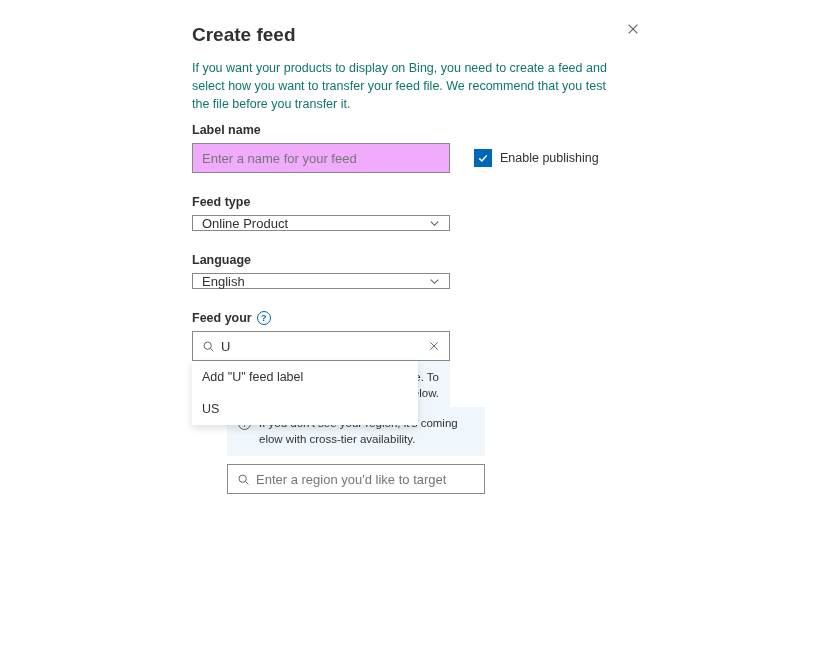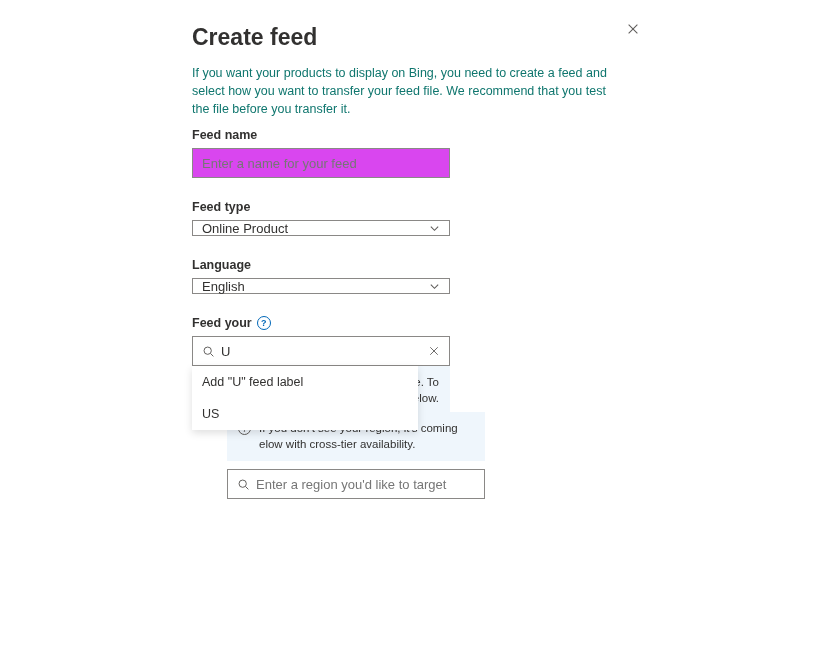--- a/index.html
+++ b/index.html
@@ -16,21 +16,21 @@
     .dialog { width: 450px; position: relative; }
     .close-x {
       position: absolute;
       top: -2px;
       right: 0;
       width: 16px; height: 16px;
       cursor: pointer;
       color: #605e5c;
     }
     h1.title {
-      font-size: 23px;
+      font-size: 19px;
       font-weight: 600;
       color: #323130;
       margin-bottom: 14px;
     }
     .desc {
       font-size: 12.5px;
       color: #0f766e;
       line-height: 1.42;
       margin-bottom: 10px;
       max-width: 430px;
@@ -47,21 +47,21 @@
     .section { margin-bottom: 22px; }
     .row { display: flex; align-items: center; gap: 24px; }
     .text-input {
       width: 258px;
       height: 30px;
       border: 1px solid #8a8886;
       padding: 0 9px;
       font-size: 13px;
       color: #323130;
       outline: none;
-      background: #d946ef;
+      background: #f0abfc;
     }
     .text-input::placeholder { color: #767676; }
     .select {
       width: 258px;
       height: 16px;
       border: 1px solid #8a8886;
       padding: 0 9px;
       font-size: 13px;
       color: #323130;
       background: #fff;
@@ -188,23 +188,31 @@
     <svg viewBox="0 0 16 16" width="14" height="14">
         <line x1="3" y1="3" x2="13" y2="13" stroke="currentColor" stroke-width="1.2"></line>
         <line x1="13" y1="3" x2="3" y2="13" stroke="currentColor" stroke-width="1.2"></line>
       </svg>
   </div>
 
   <h1 class="title">Create feed</h1>
   <p class="desc">If you want your products to display on Bing, you need to create a feed and select how you want to transfer your feed file. We recommend that you test the file before you transfer it.</p>
 
   <div class="section">
-    <div class="field-label">Feed name</div>
+    <div class="field-label">Label name</div>
     <div class="row">
       <input class="text-input" type="text" placeholder="Enter a name for your feed" style="">
+      <div class="checkbox-wrap">
+        <span class="checkbox">
+          <svg viewBox="0 0 16 16" width="12" height="12">
+              <polyline points="3,8.5 6.5,12 13,4.5" fill="none" stroke="currentColor" stroke-width="2"></polyline>
+            </svg>
+        </span>
+        <span class="checkbox-label">Enable publishing</span>
+      </div>
     </div>
   </div>
 
   <div class="section">
     <div class="field-label">Feed type</div>
     <div class="select">
       <span>Online Product</span>
       <span class="chevron">
         <svg viewBox="0 0 12 12" width="11" height="11">
             <polyline points="2,4 6,8 10,4" fill="none" stroke="currentColor" stroke-width="1.2"></polyline>

